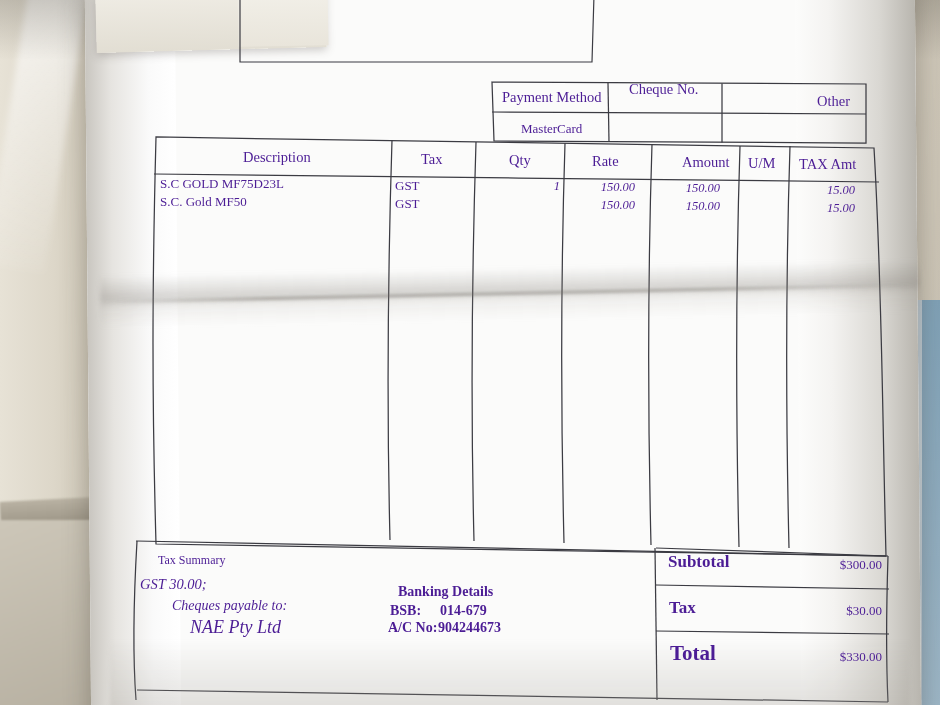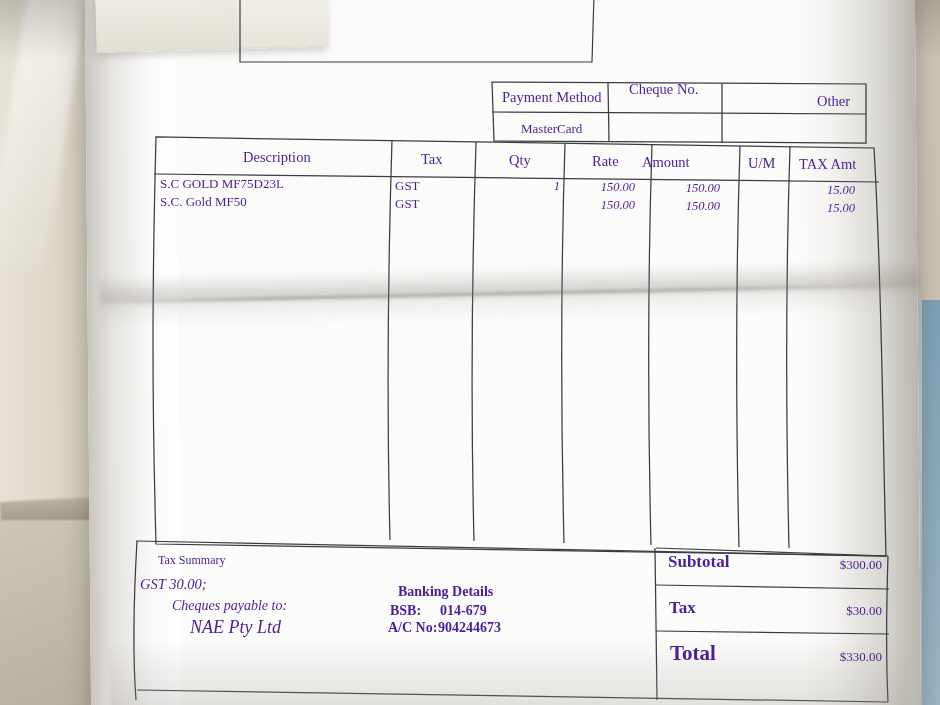--- a/index.html
+++ b/index.html
@@ -230,21 +230,21 @@
   <div class="txt hdr" style="left:629px; top:81px;">Cheque No.</div>
   <div class="txt hdr" style="left:779px; top:93px;margin-left:38px;">Other</div>
   <div class="txt cell" style="left:521px; top:121px;">MasterCard</div>
   <div class="txt cell" style="left:630px; top:122px;"></div>
   <div class="txt cell" style="left:760px; top:123px;"></div>
 
   <div class="txt hdr" style="left:243px; top:149px;">Description</div>
   <div class="txt hdr" style="left:421px; top:151px;">Tax</div>
   <div class="txt hdr" style="left:509px; top:152px;">Qty</div>
   <div class="txt hdr" style="left:592px; top:153px;">Rate</div>
-  <div class="txt hdr" style="left:642px; top:154px;text-align:right;">Amount</div>
+  <div class="txt hdr" style="left:682px; top:154px;text-align:right;">Amount</div>
   <div class="txt hdr" style="left:748px; top:155px;">U/M</div>
   <div class="txt hdr" style="left:799px; top:156px;">TAX Amt</div>
 
   <div class="txt cell" style="left:160px; top:176px;">S.C GOLD   MF75D23L</div>
   <div class="txt cell" style="left:395px; top:178px;">GST</div>
   <div class="txt num" style="left:545px; top:179px; width:15px;">1</div>
   <div class="txt num r" style="left:570px; top:180px; width:65px;">150.00</div>
   <div class="txt num r" style="left:655px; top:181px; width:65px;">150.00</div>
   <div class="txt num r" style="left:740px; top:182px; width:42px;"></div>
   <div class="txt num r" style="left:795px; top:183px; width:60px;">15.00</div>

